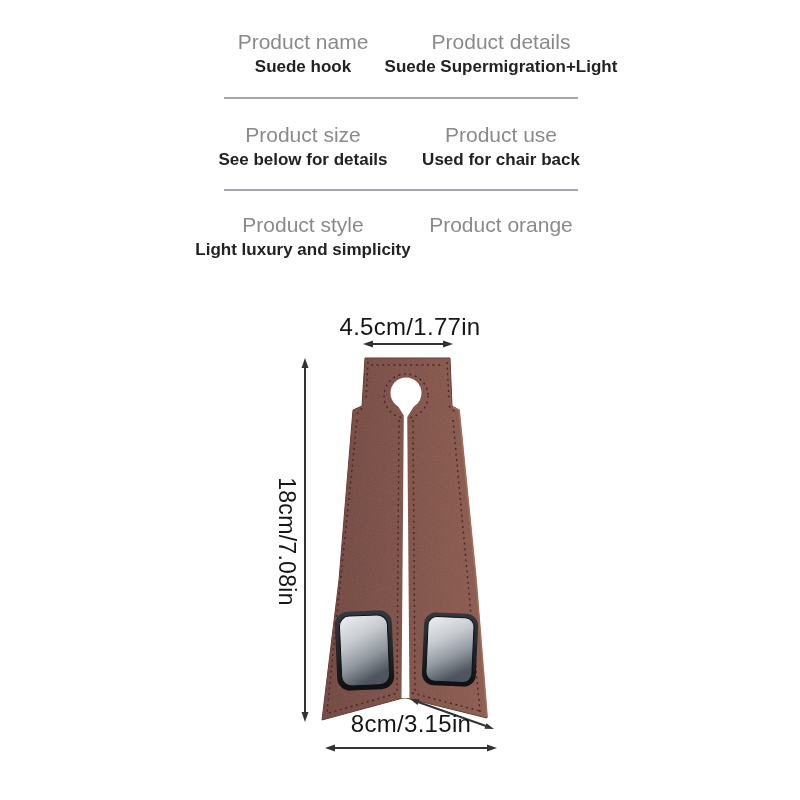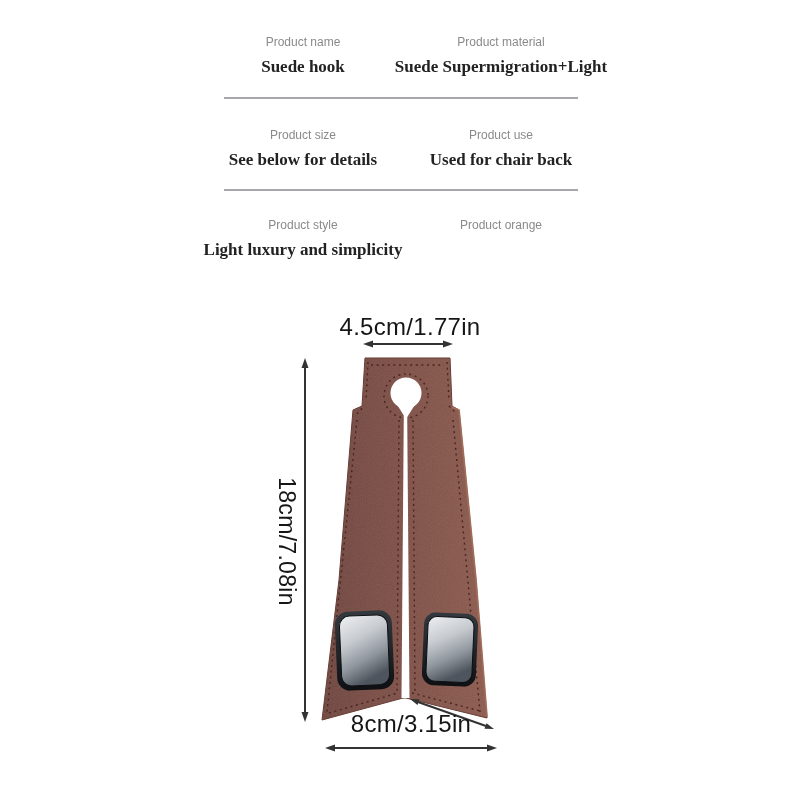--- a/index.html
+++ b/index.html
@@ -2,22 +2,22 @@
 <html><head>
 <meta charset="utf-8">
 <style>
   html,body{margin:0;padding:0;background:#fff;}
   .page{
     position:relative;width:800px;height:800px;background:#ffffff;
     font-family:"Liberation Sans", sans-serif;overflow:hidden;
   }
   
   .cell{position:absolute;width:280px;text-align:center;}
-  .cell .label{font-size:12px;line-height:20px;color:#8a8a8a;font-weight:400;}
-  .cell .value{font-size:17px;line-height:23px;color:#222222;font-weight:600;margin-top:3px;white-space:pre-line;font-family:Liberation Serif, serif;}
+  .cell .label{font-size:21px;line-height:20px;color:#8a8a8a;font-weight:400;}
+  .cell .value{font-size:17px;line-height:23px;color:#222222;font-weight:600;margin-top:3px;white-space:pre-line;}
   .col-left{left:163px;}
   .col-right{left:361px;}
   .row1{top:32px;}
   .row2{top:125px;}
   .row3{top:215px;}
   .divider{position:absolute;left:224px;width:354px;height:2px;background:#a6a6ae;}
   .divider.d1{top:97px;}
   .divider.d2{top:189px;}
   
   .dim{position:absolute;width:220px;text-align:center;color:#161616;font-weight:500;letter-spacing:.3px;}
@@ -30,21 +30,21 @@
 </head>
 <body>
 
 <div class="page">
 
   <div class="cell col-left row1">
     <div class="label">Product name</div>
     <div class="value">Suede hook</div>
   </div>
   <div class="cell col-right row1">
-    <div class="label">Product material</div>
+    <div class="label">Product details</div>
     <div class="value">Suede Supermigration+Light</div>
   </div>
   <div class="divider d1"></div>
 
   <div class="cell col-left row2">
     <div class="label">Product size</div>
     <div class="value">See below for details</div>
   </div>
   <div class="cell col-right row2">
     <div class="label">Product use</div>

